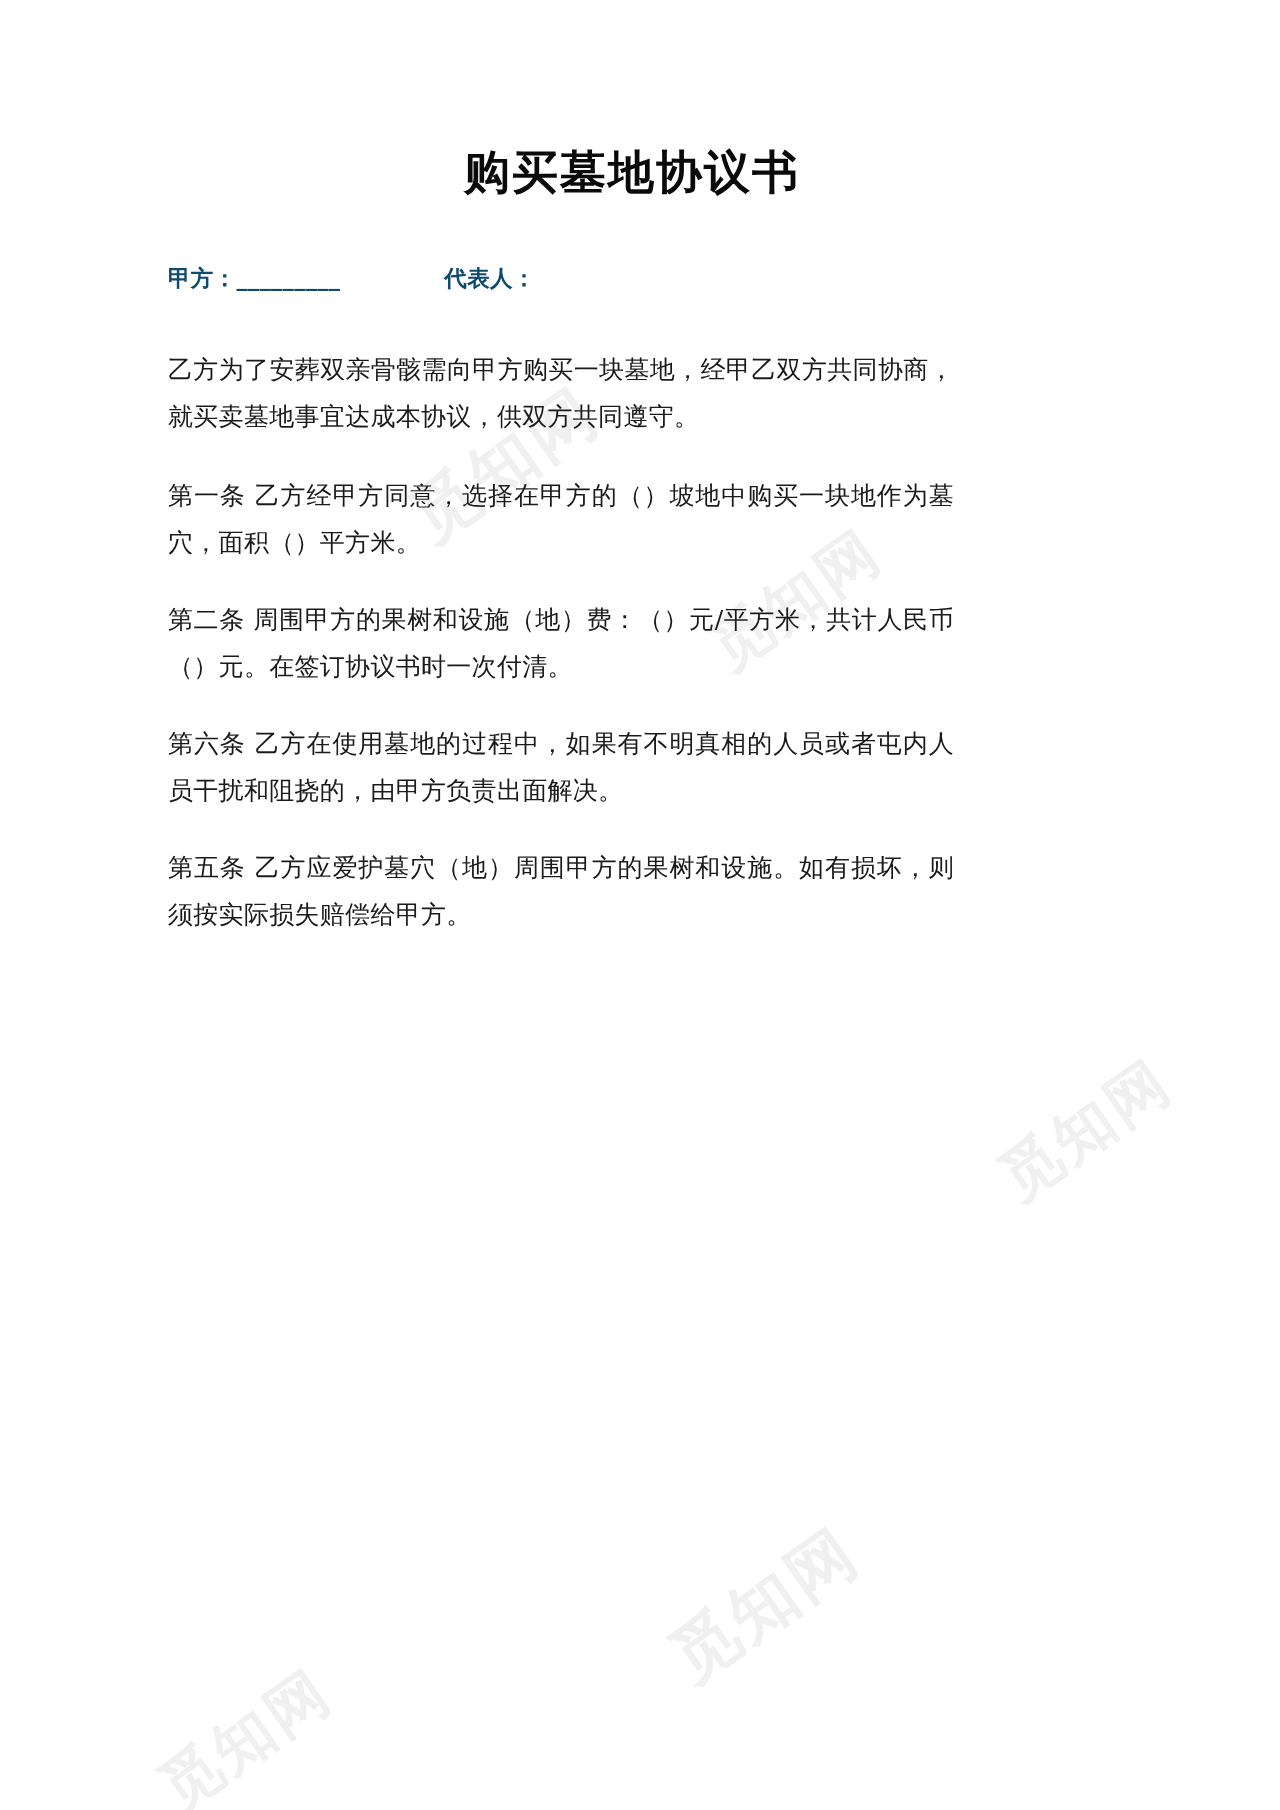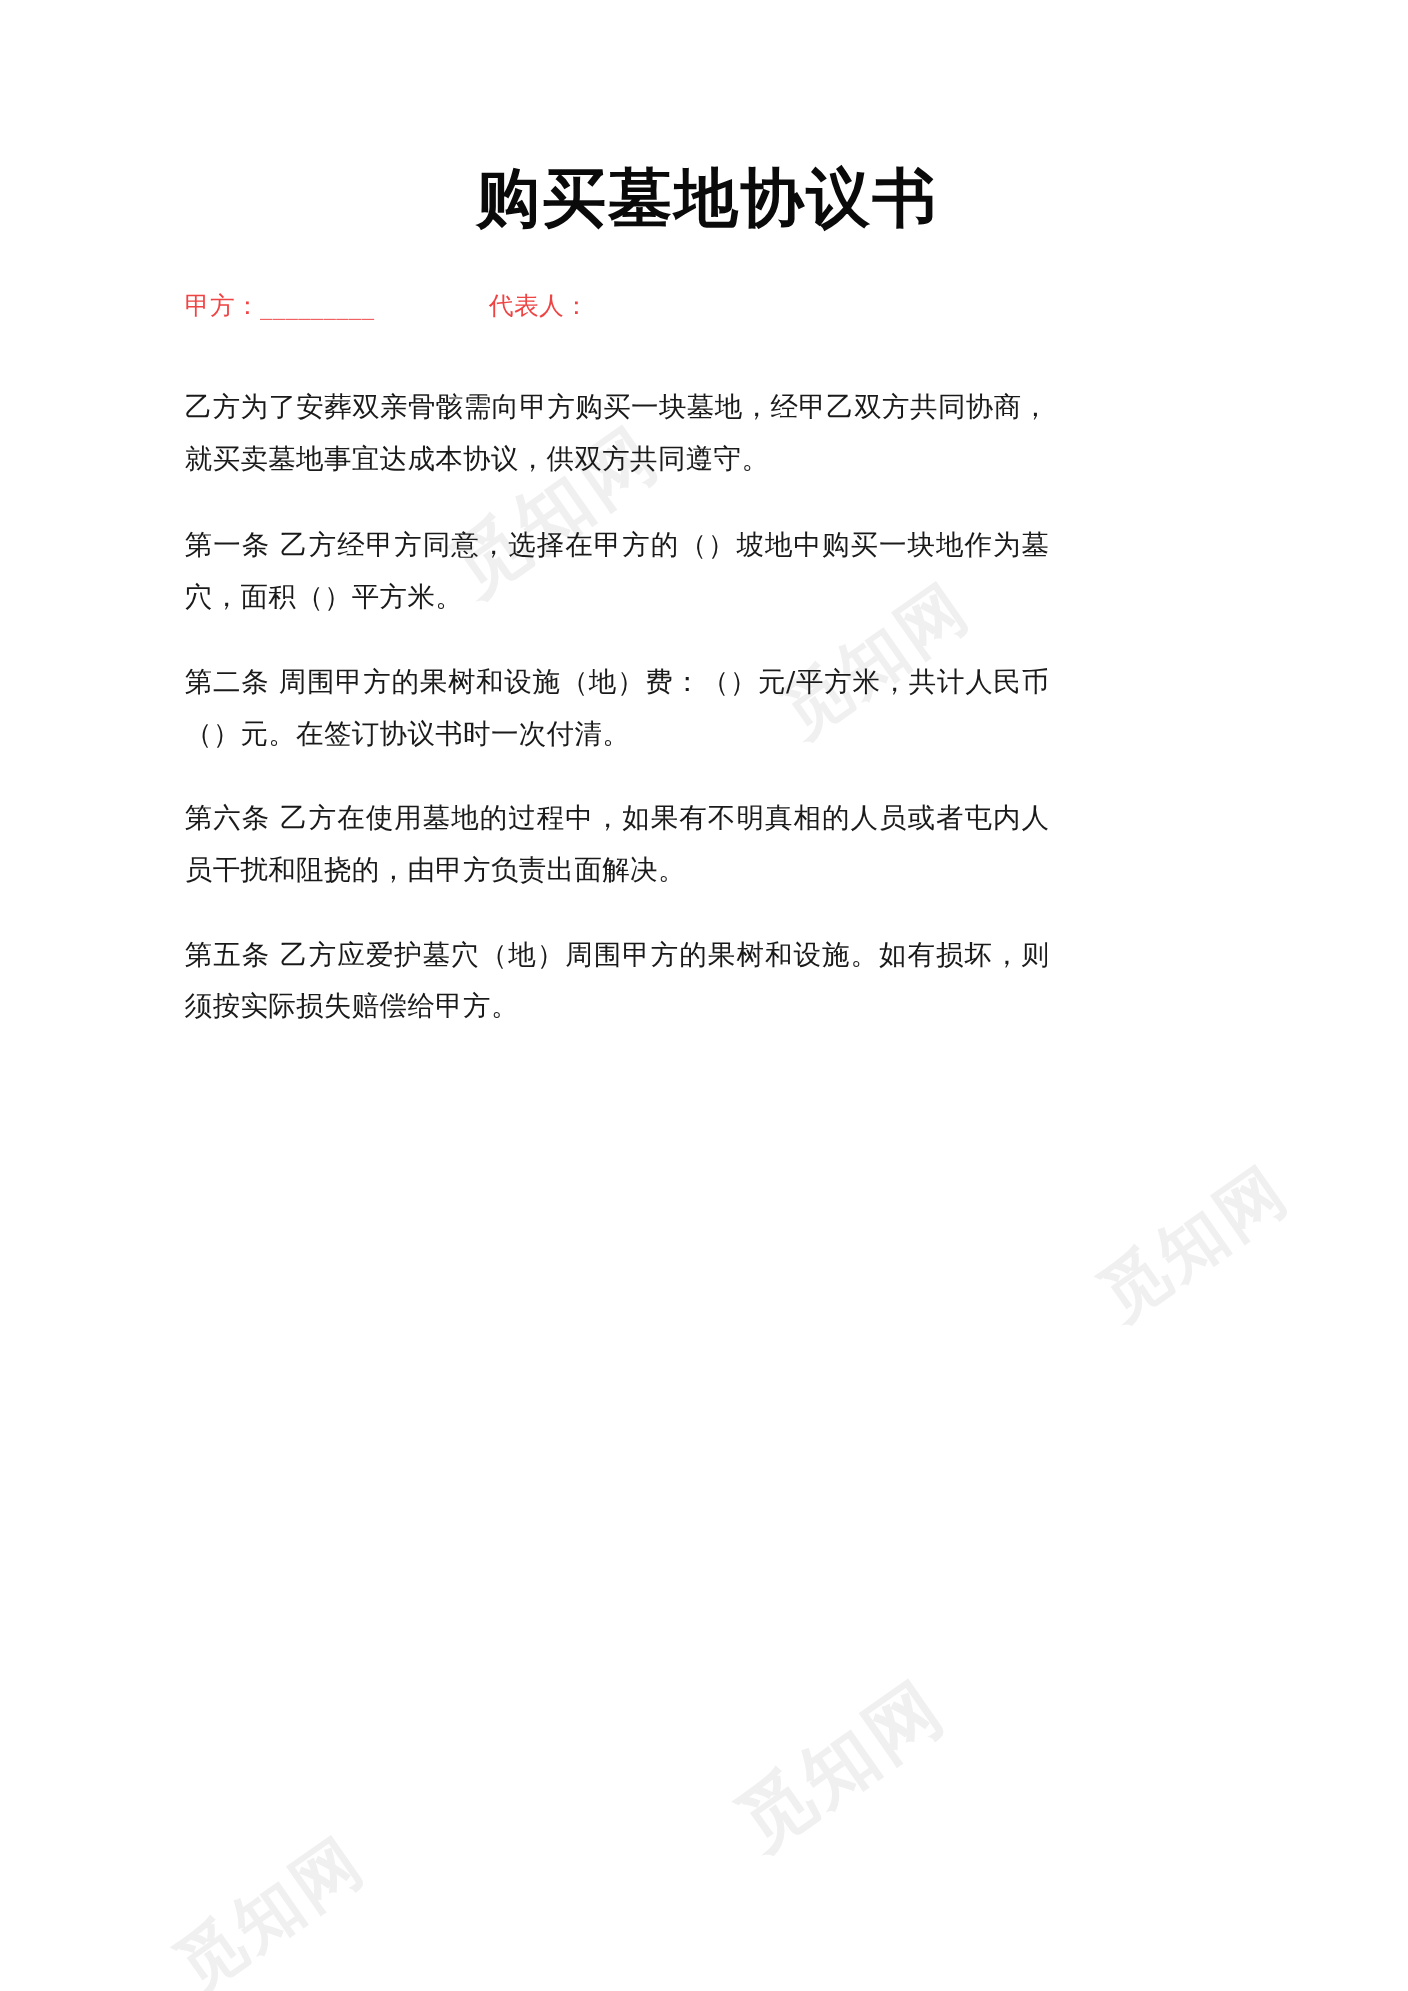--- a/index.html
+++ b/index.html
@@ -61,24 +61,23 @@
   }
 
   .doc-title {
     position: absolute;
     left: 0;
     top: 142px;
     width: 1264px;
     text-align: center;
     font-family: "DejaVu Serif", "Liberation Serif", serif;
     font-weight: 700;
-    font-size: 58px;
+    font-size: 46px;
     letter-spacing: 2px;
     color: #0a0a0a;
-    padding-left: 11px;
   }
 
   .body-block {
     position: absolute;
     left: 168px;
     top: 255px;
     width: 786px;
   }
 
   .para {
@@ -88,25 +87,26 @@
     margin: 0 0 30px 0;
     text-align: justify;
     text-justify: inter-ideograph;
     letter-spacing: 0.3px;
     font-family: "DejaVu Serif", "Liberation Serif", serif;
   }
 
   .party-row {
     font-size: 22.5px;
     line-height: 47px;
-    color: #ef4444;
+    color: #0c4a6e;
     margin: 0 0 44px 0;
     letter-spacing: 0.3px;
     white-space: pre;
     font-family: "DejaVu Serif", "Liberation Serif", serif;
+    font-weight: bold;
   }
   .party-gapA { display: inline-block; width: 104px; }
 
   .para-first { margin-bottom: 32px; }
   .para-tight { margin-bottom: 30px; }
 </style>
 </head>
 <body>
 
 <div id="page">

